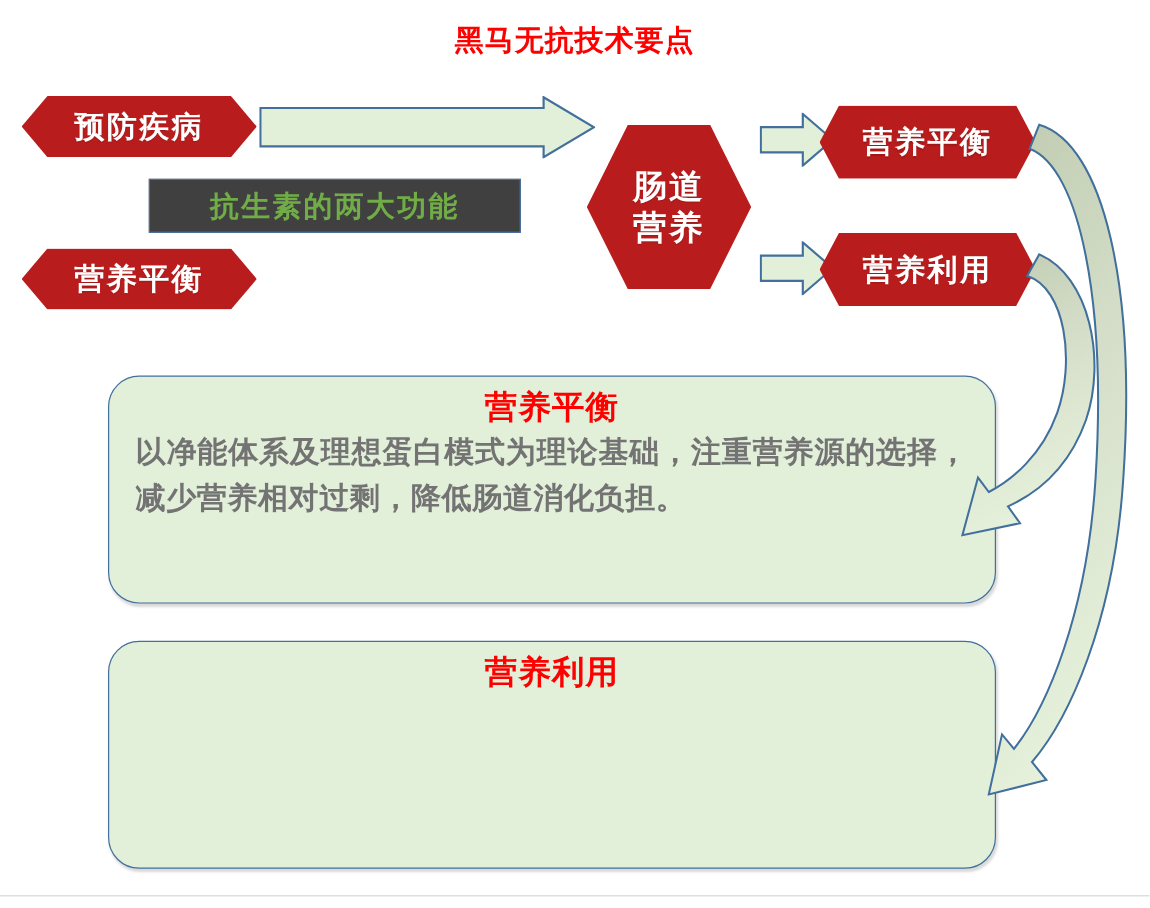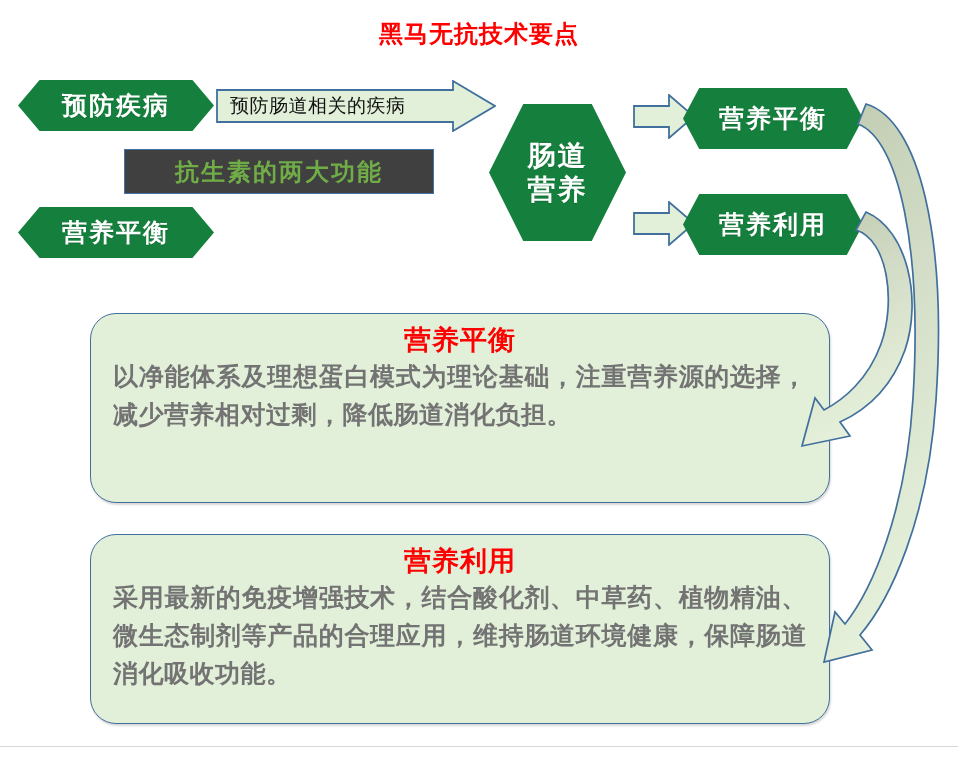--- a/index.html
+++ b/index.html
@@ -17,21 +17,21 @@
     position:absolute;left:0;top:19px;width:958px;
     text-align:center;
     font-size:24px;font-weight:bold;color:#FF0000;
     letter-spacing:1px;
     line-height:30px;
   }
 
   
   .hex{
     position:absolute;
-    background:#15803d;
+    background:#b91c1c;
     color:#ffffff;
     display:flex;align-items:center;justify-content:center;
     text-align:left;
     font-weight:bold;
     -webkit-clip-path:polygon(12% 0%,88% 0%,100% 50%,88% 100%,12% 100%,0% 50%);
     clip-path:polygon(12% 0%,88% 0%,100% 50%,88% 100%,12% 100%,0% 50%);
     text-shadow:0 1px 1px rgba(0,0,0,.15);
   }
   .hex-left{
     left:18px;width:196px;height:51px;
@@ -134,21 +134,20 @@
   </div>
 
   <div class="hex hex-left" id="hex-growth">
     <span>营养平衡</span>
   </div>
 
   <div class="blockarrow" id="arrow-disease">
     <svg width="280" height="52" viewBox="0 0 280 52">
       <polygon points="1,10 237,10 237,1 279,26 237,51 237,42 1,42" fill="#E2EFD9" stroke="#41709C" stroke-width="1.8" stroke-linejoin="miter"></polygon>
     </svg>
-    <div class="ba-text">预防肠道相关的疾病</div>
   </div>
 
 
   <div class="pinkbox">
     <span>抗生素的两大功能</span>
   </div>
 
   <div class="hex hex-center">
     <div>
       <span>肠道</span>
@@ -176,21 +175,20 @@
     <span>营养利用</span>
   </div>
 
   <div class="contentbox" id="box-balance">
     <div class="cb-head">营养平衡</div>
     <div class="cb-body">以净能体系及理想蛋白模式为理论基础，注重营养源的选择，减少营养相对过剩，降低肠道消化负担。</div>
   </div>
 
   <div class="contentbox" id="box-utilize">
     <div class="cb-head">营养利用</div>
-    <div class="cb-body">采用最新的免疫增强技术，结合酸化剂、中草药、植物精油、微生态制剂等产品的合理应用，维持肠道环境健康，保障肠道消化吸收功能。</div>
   </div>
 
   <svg id="curves" viewBox="0 0 958 757">
     <defs>
       <linearGradient id="curveGradA" x1="0" y1="0" x2="0.25" y2="1">
         <stop offset="0%" stop-color="#BFCBB0"></stop>
         <stop offset="45%" stop-color="#D2DCC6"></stop>
         <stop offset="100%" stop-color="#E6F1DC"></stop>
       </linearGradient>
       <linearGradient id="curveGradB" x1="0" y1="0" x2="0.25" y2="1">

